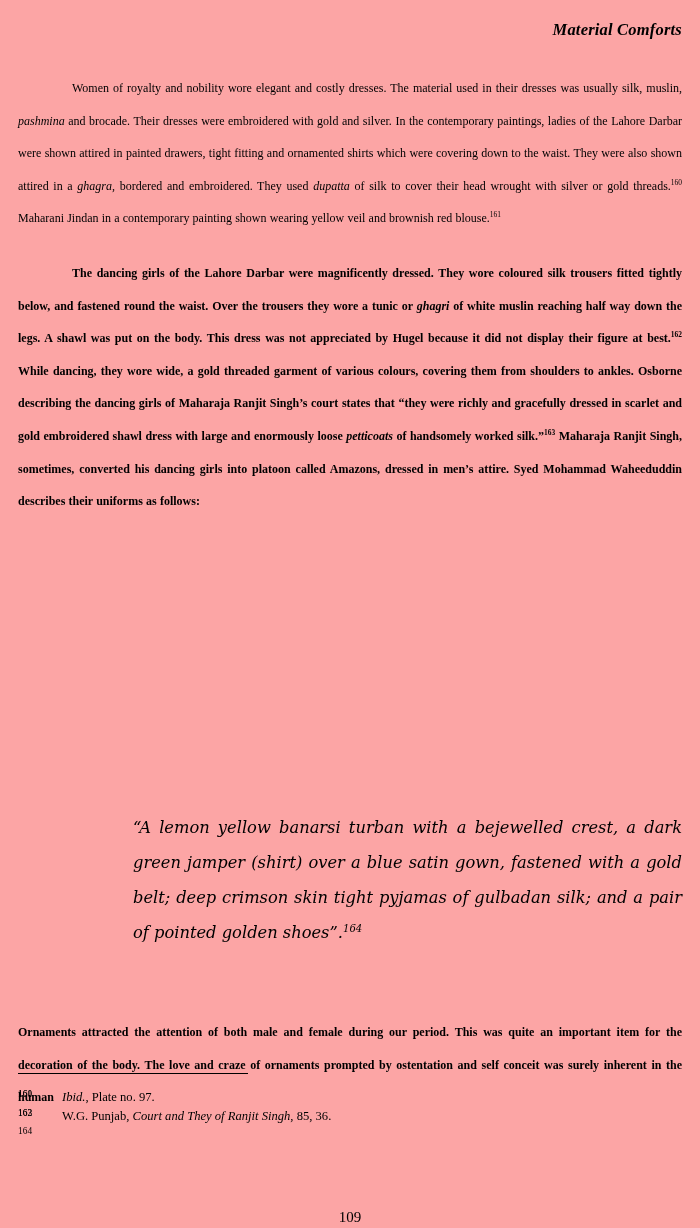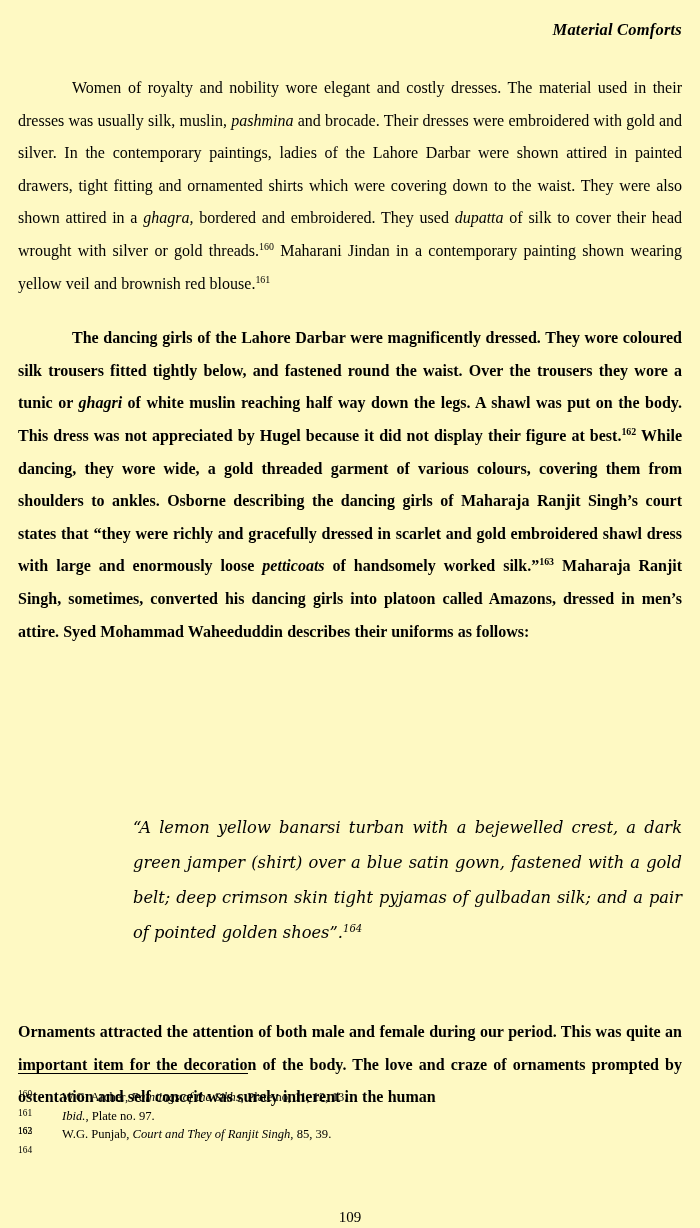--- a/index.html
+++ b/index.html
@@ -14,21 +14,21 @@
     font-family: "Liberation Serif", "DejaVu Serif", serif;
     color: #000000;
     overflow: hidden;
   }
 
   .page {
     position: absolute;
     left: 0; top: 0;
     width: 700px;
     height: 1228px;
-    background: #fef9c3;
+    background: #fca5a5;
   }
 
   
   .running-head {
     position: absolute;
     left: 18px;
     top: 20px;
     width: 664px;
     text-align: right;
     font-style: italic;
@@ -41,21 +41,21 @@
   
   .body-col {
     position: absolute;
     left: 18px;
     top: 72px;
     width: 664px;
   }
 
   p.para {
     margin: 0 0 22px 0;
-    font-size: 16px;
+    font-size: 12px;
     line-height: 32.6px;
     text-align: justify;
     text-justify: inter-word;
     text-indent: 54px;
     word-spacing: 0.2px;
   }
   p.para.noindent { text-indent: 0; }
   p.para.last { margin-bottom: 0; font-weight: bold; }
 
   i, em { font-style: italic; }
@@ -156,22 +156,22 @@
 
   <div class="tail-col">
     <div id="tail-host">
         <p class="para noindent last"><span>Ornaments attracted the attention of both male and female during our period. This was quite an important item for the decoration of the body. The love and craze of ornaments prompted by ostentation and self conceit was surely inherent in the human</span></p>
       </div>
   </div>
 
   <div class="fn-rule"></div>
 
   <div class="footnotes" id="fn-host">
-      <div class="fn"><span class="fn-num">160</span><span class="fn-text"><span>W.G. Archer, </span><i>Paintings of the Sikhs</i><span>, Plate no, 11, 12, 13.</span></span></div>
+      <div class="fn"><span class="fn-num">160</span></div>
       <div class="fn"><span class="fn-num">161</span><span class="fn-text"><i>Ibid.</i><span>, Plate no. 97.</span></span></div>
       <div class="fn"><span class="fn-num">162</span></div>
-      <div class="fn"><span class="fn-num">163</span><span class="fn-text"><span>W.G. Punjab, </span><i>Court and They of Ranjit Singh</i><span>, 85, 39.</span></span></div>
+      <div class="fn"><span class="fn-num">163</span><span class="fn-text"><span>W.G. Punjab, </span><i>Court and They of Ranjit Singh</i><span>, 85, 36.</span></span></div>
       <div class="fn"><span class="fn-num">164</span></div>
     </div>
 
   <div class="folio">109</div>
 
 </div>
 
 </body></html>

